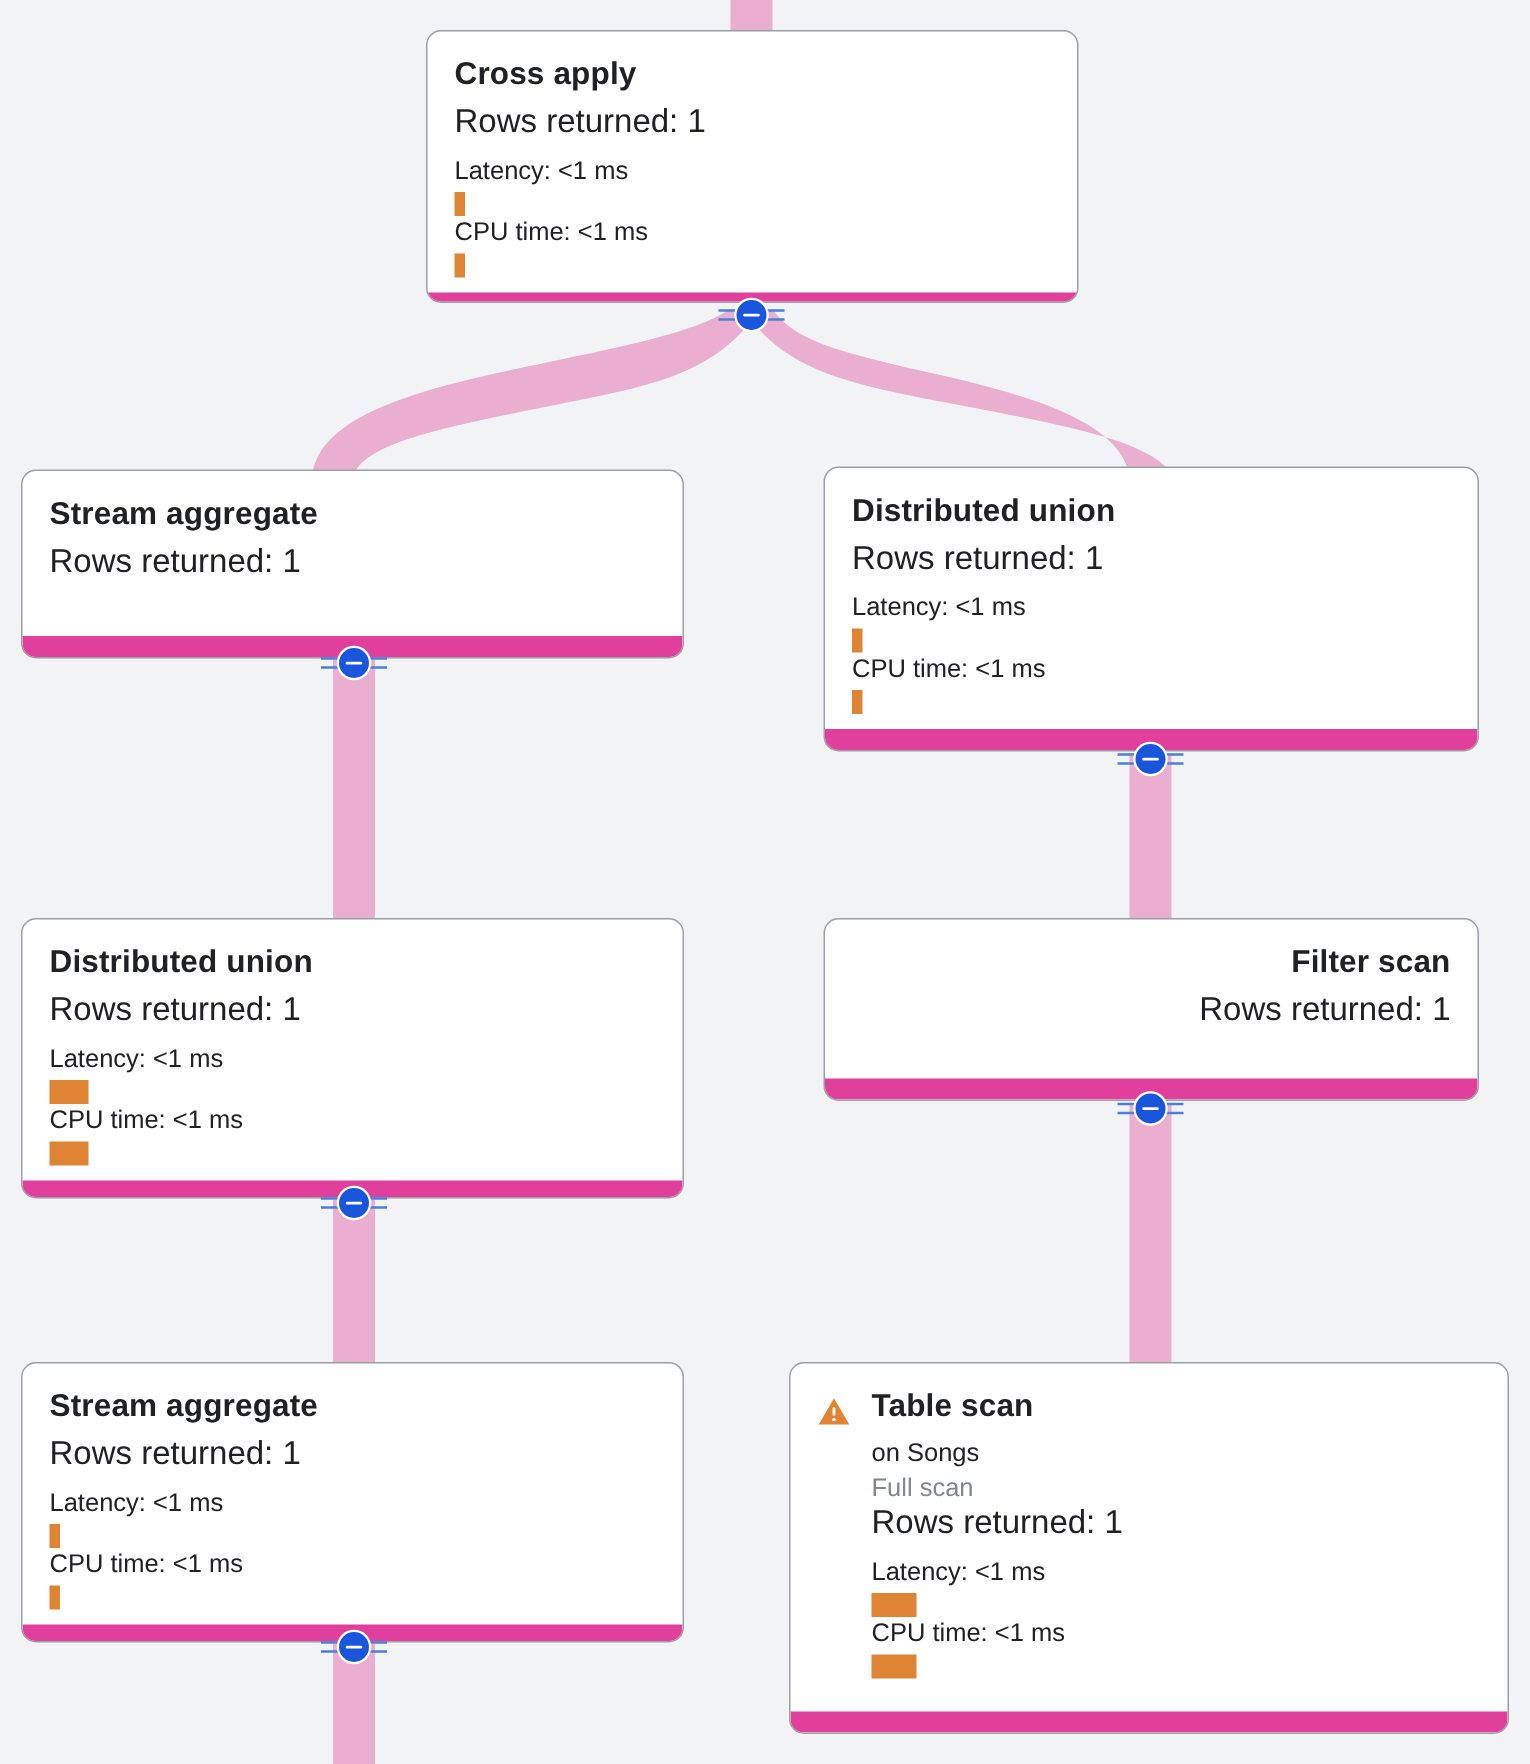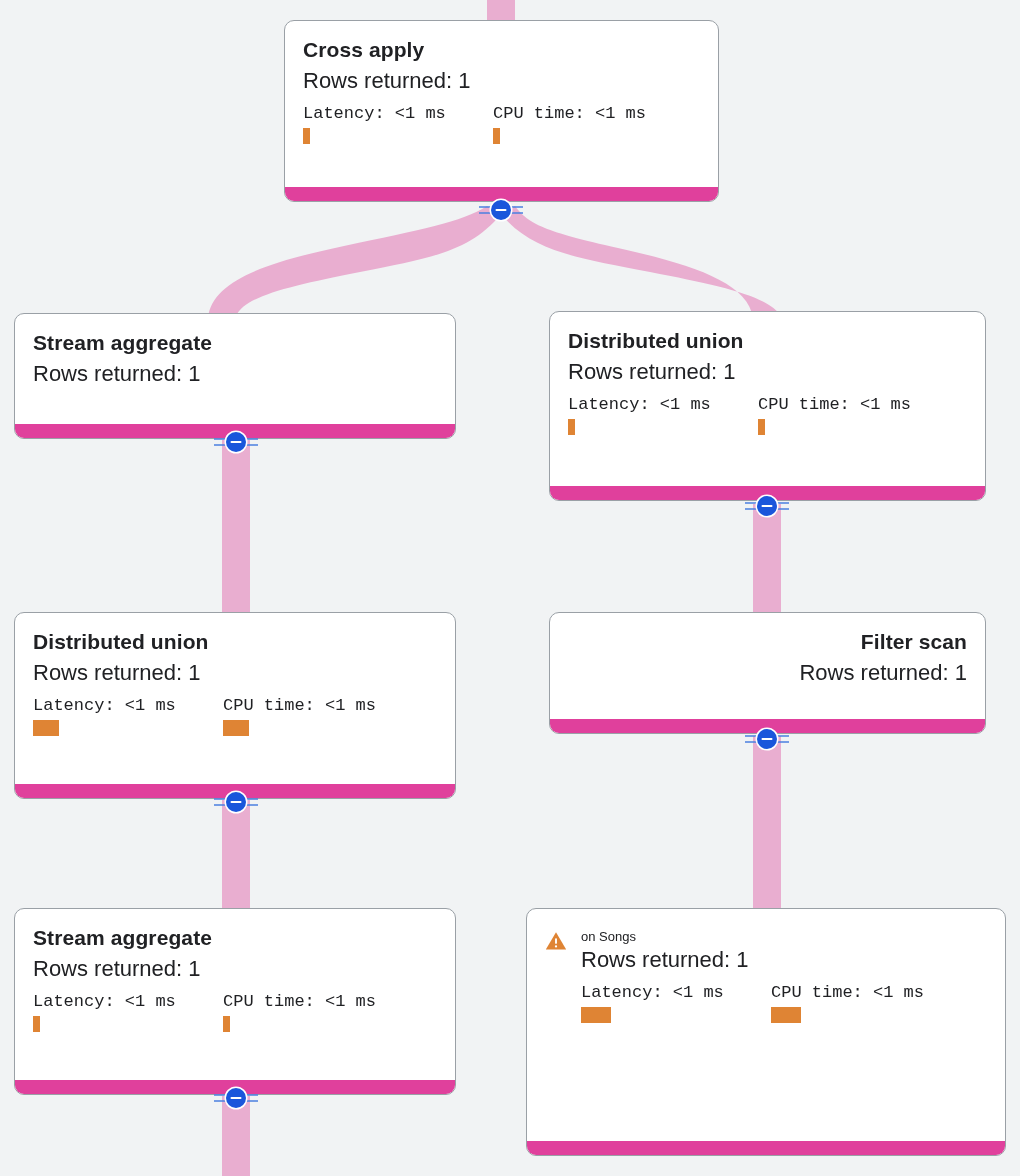--- a/index.html
+++ b/index.html
@@ -62,37 +62,36 @@
   }
   .node-title {
     font-size: 21px;
     font-weight: bold;
     color: #202124;
     line-height: 26px;
     letter-spacing: 0.1px;
     margin-bottom: 6px;
   }
   .node-sub {
-    font-size: 13px;
+    font-size: 17px;
     color: #202124;
     line-height: 23px;
   }
   .node-sub.muted {
     color: #80868b;
   }
   .node-rows {
     font-size: 22px;
     color: #202124;
     line-height: 23px;
   }
   .metrics {
     display: flex;
-    flex-direction: row;
+    flex-direction: column;
     margin-top: 11px;
-    font-family: Liberation Mono, monospace;
   }
   .metric {
     min-width: 190px;
   }
   .metric-label {
     font-size: 17px;
     color: #202124;
     line-height: 21px;
     white-space: nowrap;
   }
@@ -264,21 +263,23 @@
   <div class="node" style="left:526px; top:908px; width:480px; height:248px;">
     <div class="node-body">
       <div class="warn-slot">
         <svg class="warn-icon" viewBox="0 0 22 20" xmlns="http://www.w3.org/2000/svg">
           <path d="M11 1.2 L21.2 18.6 L0.8 18.6 Z" fill="#df8434"></path>
           <rect x="10.05" y="7.2" width="1.9" height="5.6" rx="0.9" fill="#ffffff"></rect>
           <circle cx="11" cy="15.4" r="1.15" fill="#ffffff"></circle>
         </svg>
       </div>
       <div class="node-content">
+        <div class="node-title">Table scan</div>
         <div class="node-sub">on Songs</div>
+        <div class="node-sub muted">Full scan</div>
         <div class="node-rows">Rows returned: 1</div>
         <div class="metrics">
           <div class="metric">
             <div class="metric-label">Latency: &lt;1 ms</div>
             <div class="metric-bar" style="width: 30px;"></div>
           </div>
           <div class="metric">
             <div class="metric-label">CPU time: &lt;1 ms</div>
             <div class="metric-bar" style="width: 30px;"></div>
           </div>

